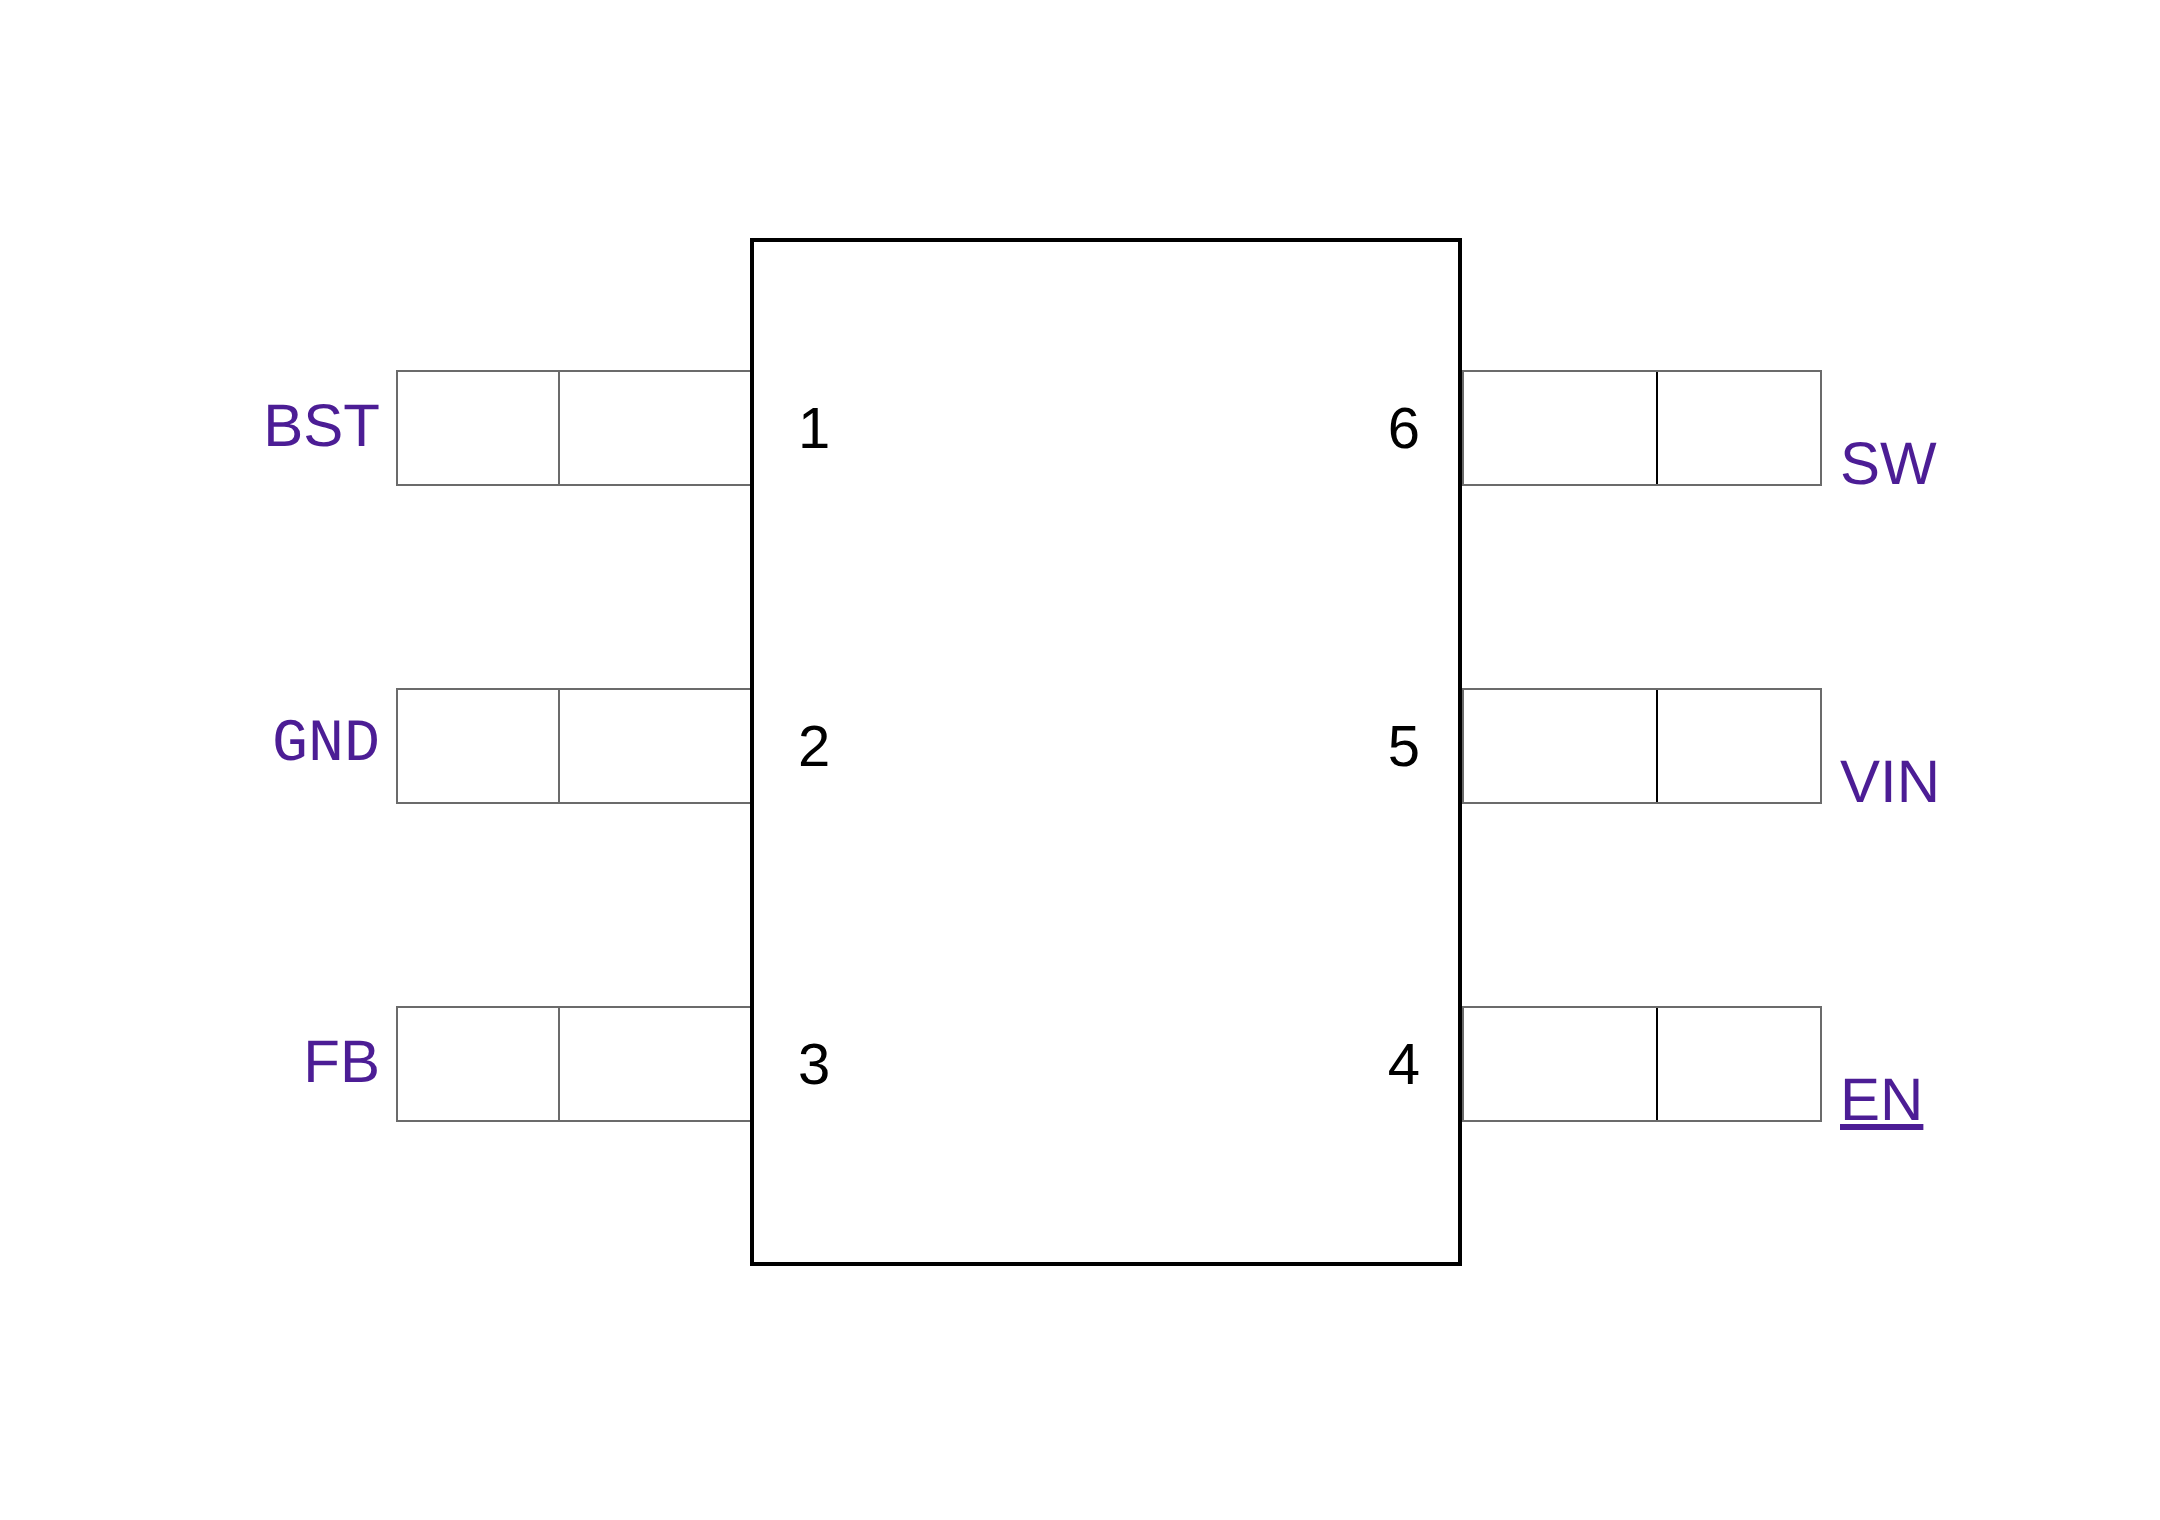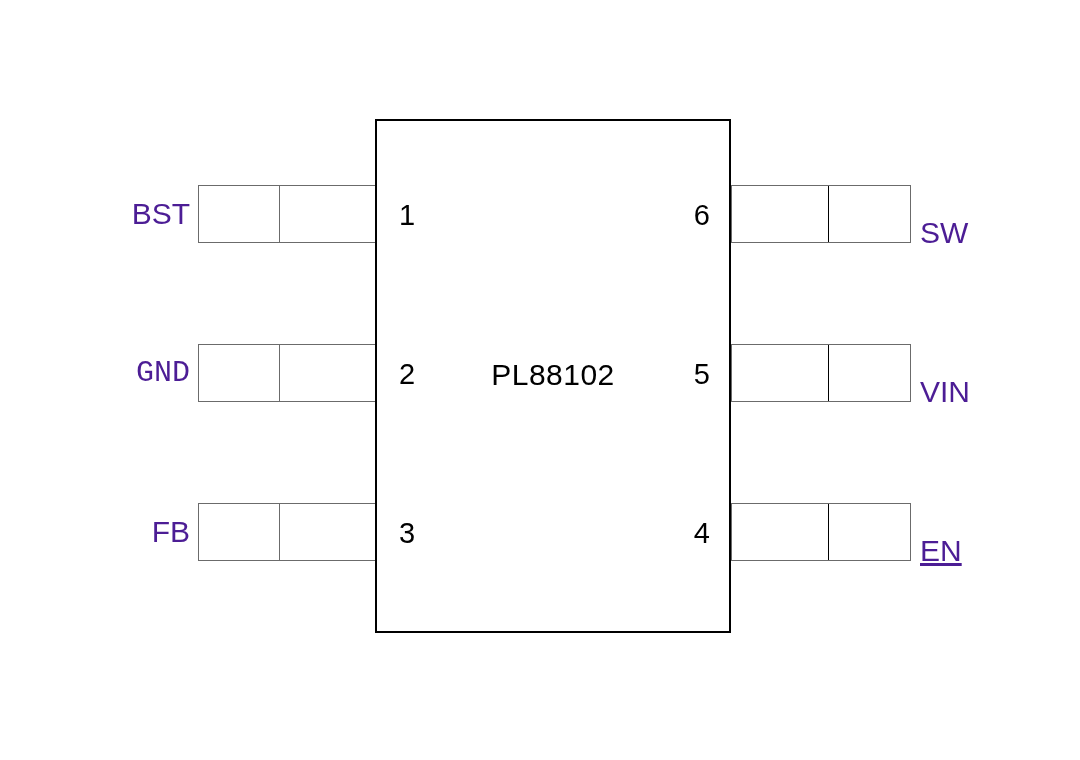--- a/index.html
+++ b/index.html
@@ -121,21 +121,20 @@
     <div class="lead-cell inner"></div>
     <div class="lead-cell outer"></div>
   </div>
   <div class="lead lead-right" style="top:503px;">
     <div class="lead-cell inner"></div>
     <div class="lead-cell outer"></div>
   </div>
 
   <div class="ic-body"></div>
 
-  <div class="part-number">PL88102</div>
 
   <div class="pin-number left" style="top:198px;">1</div>
   <div class="pin-number left" style="top:357px;">2</div>
   <div class="pin-number left" style="top:516px;">3</div>
 
   <div class="pin-number right" style="top:516px;">4</div>
   <div class="pin-number right" style="top:357px;">5</div>
   <div class="pin-number right" style="top:198px;">6</div>
 
   <div class="pin-label left" style="top:196px;">BST</div>

